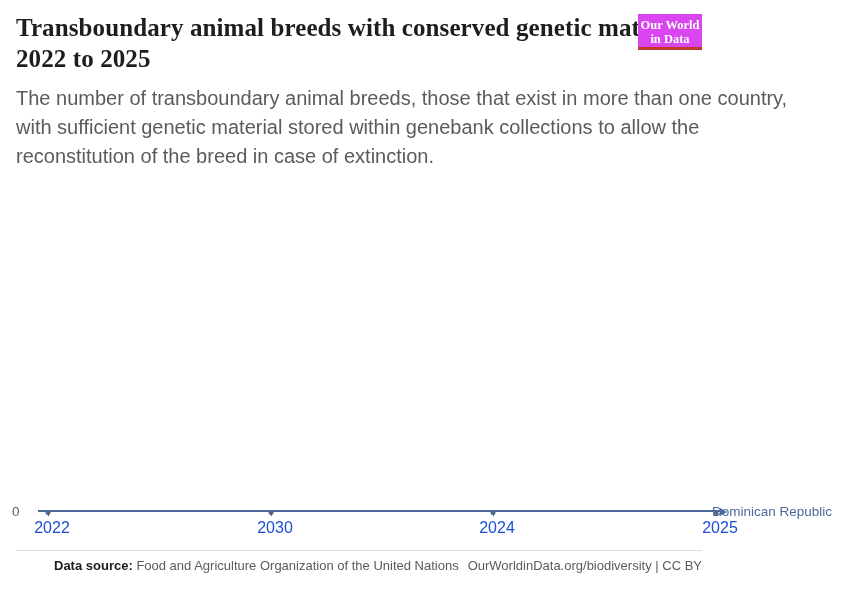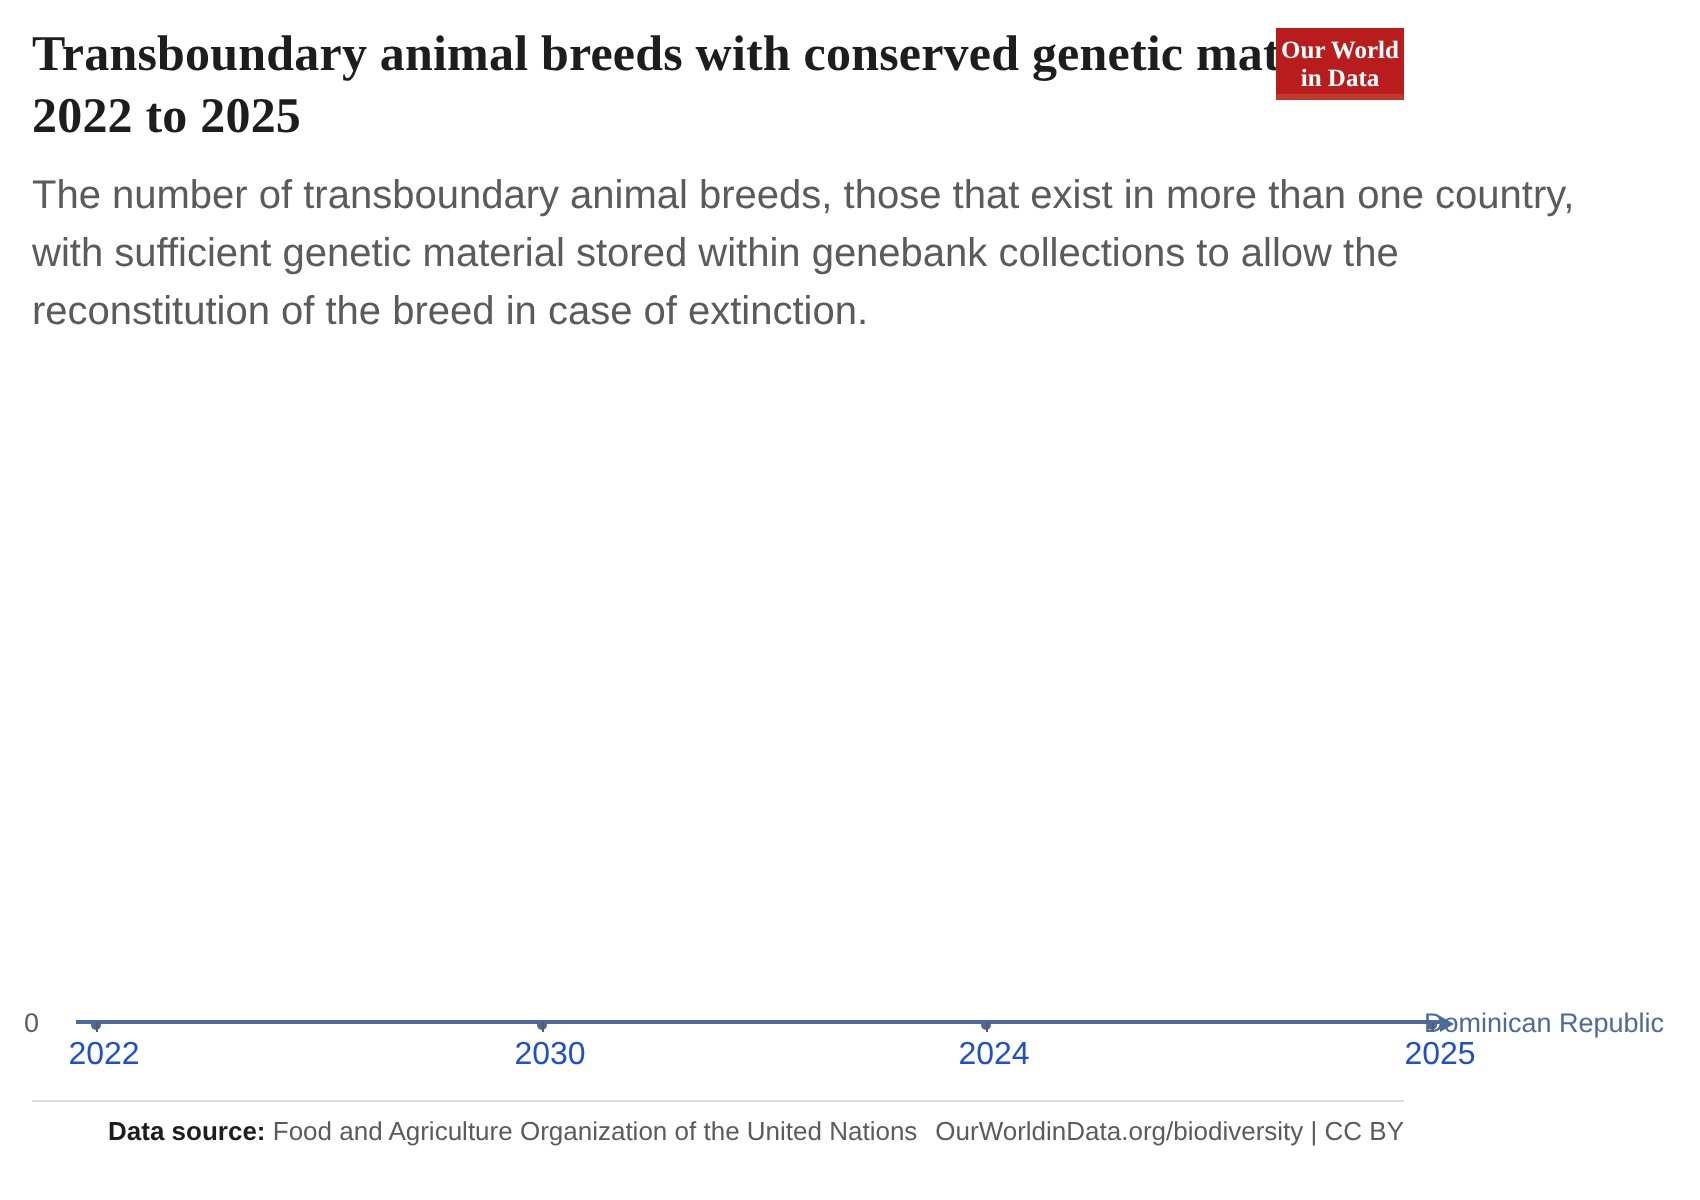--- a/index.html
+++ b/index.html
@@ -48,21 +48,21 @@
     width: 790px;
   }
 
   
   .logo {
     position: absolute;
     right: 16px;
     top: 14px;
     width: 64px;
     height: 36px;
-    background: #b91c1c;
+    background: #d946ef;
     color: #ffffff;
     font-family: "Liberation Serif", serif;
     font-weight: 700;
     font-size: 12.5px;
     line-height: 1.12;
     text-align: center;
     padding-top: 4px;
     box-sizing: border-box;
     border-bottom: 3px solid #c0392b;
   }

